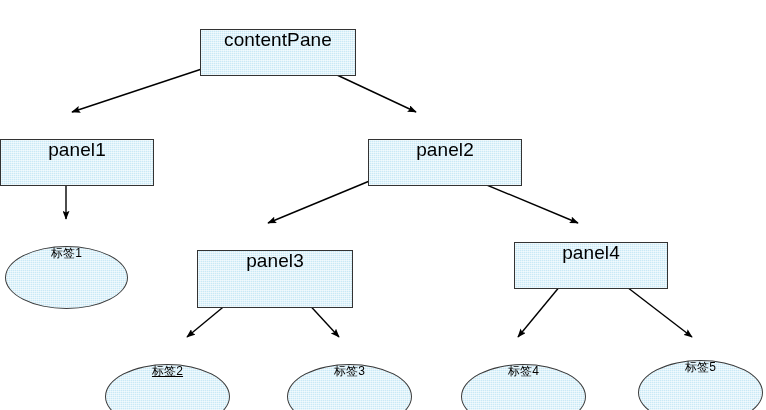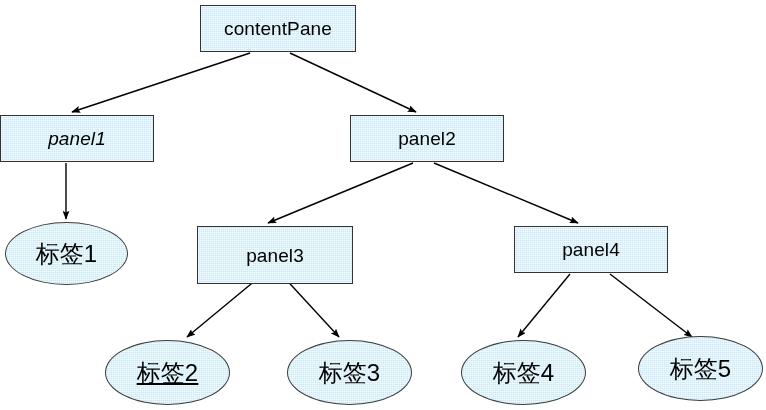--- a/index.html
+++ b/index.html
@@ -23,46 +23,47 @@
     left: 0;
     top: 0;
     width: 766px;
     height: 410px;
     pointer-events: none;
   }
   .node {
     position: absolute;
     box-sizing: border-box;
     display: flex;
-    align-items: center;
+    align-items: flex-start;
     justify-content: center;
     background-color: #c9e9f6;
     background-image:
       repeating-linear-gradient(0deg,  rgba(255,255,255,0.55) 0px, rgba(255,255,255,0.55) 1px, rgba(0,0,0,0) 1px, rgba(0,0,0,0) 2px),
       repeating-linear-gradient(90deg, rgba(255,255,255,0.45) 0px, rgba(255,255,255,0.45) 1px, rgba(0,0,0,0) 1px, rgba(0,0,0,0) 2px);
     border: 1px solid #333333;
     color: #000000;
     z-index: 2;
+    margin-top: 24px;
   }
   .node.rect {
     border-radius: 0;
   }
   .node.ellipse {
     border-radius: 50% / 50%;
     border-color: #3b3b3b;
   }
   .node-label {
     font-size: 19px;
     line-height: 1;
     letter-spacing: 0.1px;
     white-space: nowrap;
     color: #000000;
   }
   .node.ellipse .node-label {
-    font-size: 24px;
+    font-size: 12px;
   }
 </style>
 </head>
 <body>
 
 <div id="diagram-canvas">
 
   <svg id="edge-layer" viewBox="0 0 766 410" xmlns="http://www.w3.org/2000/svg">
     <defs>
       <marker id="arrowhead" markerWidth="9" markerHeight="7" refX="8.2" refY="3.5" orient="auto" markerUnits="userSpaceOnUse">
@@ -79,33 +80,33 @@
         <line x1="281" y1="274" x2="339" y2="337" stroke="#000000" stroke-width="1.4" marker-end="url(#arrowhead)"></line>
         <line x1="570" y1="274" x2="518" y2="337" stroke="#000000" stroke-width="1.4" marker-end="url(#arrowhead)"></line>
         <line x1="610" y1="274" x2="692" y2="337" stroke="#000000" stroke-width="1.4" marker-end="url(#arrowhead)"></line>
       </g>
   </svg>
 
   <div id="node-group">
       <div class="node rect" style="left: 200px; top: 5px; width: 156px; height: 47px; background-color: rgb(201, 233, 246);">
         <span class="node-label">contentPane</span>
       </div>
-      <div class="node rect" style="left: 0px; top: 115px; width: 154px; height: 47px; background-color: rgb(201, 233, 246); font-style: italic;">
+      <div class="node rect" style="left: 0px; top: 115px; width: 154px; height: 47px; background-color: rgb(201, 233, 246);">
         <span class="node-label">panel1</span>
       </div>
-      <div class="node rect" style="left: 350px; top: 115px; width: 154px; height: 47px; background-color: rgb(201, 233, 246);">
+      <div class="node rect" style="left: 368px; top: 115px; width: 154px; height: 47px; background-color: rgb(201, 233, 246);">
         <span class="node-label">panel2</span>
       </div>
       <div class="node ellipse" style="left: 5px; top: 222px; width: 123px; height: 63px; background-color: rgb(201, 233, 246);">
         <span class="node-label">标签1</span>
       </div>
       <div class="node rect" style="left: 197px; top: 226px; width: 156px; height: 58px; background-color: rgb(201, 233, 246);">
         <span class="node-label">panel3</span>
       </div>
-      <div class="node rect" style="left: 514px; top: 226px; width: 154px; height: 47px; background-color: rgb(201, 233, 246);">
+      <div class="node rect" style="left: 514px; top: 218px; width: 154px; height: 47px; background-color: rgb(201, 233, 246);">
         <span class="node-label">panel4</span>
       </div>
       <div class="node ellipse" style="left: 105px; top: 340px; width: 125px; height: 65px; background-color: rgb(201, 233, 246); text-decoration: underline;">
         <span class="node-label">标签2</span>
       </div>
       <div class="node ellipse" style="left: 287px; top: 340px; width: 125px; height: 65px; background-color: rgb(201, 233, 246);">
         <span class="node-label">标签3</span>
       </div>
       <div class="node ellipse" style="left: 461px; top: 340px; width: 125px; height: 65px; background-color: rgb(201, 233, 246);">
         <span class="node-label">标签4</span>

